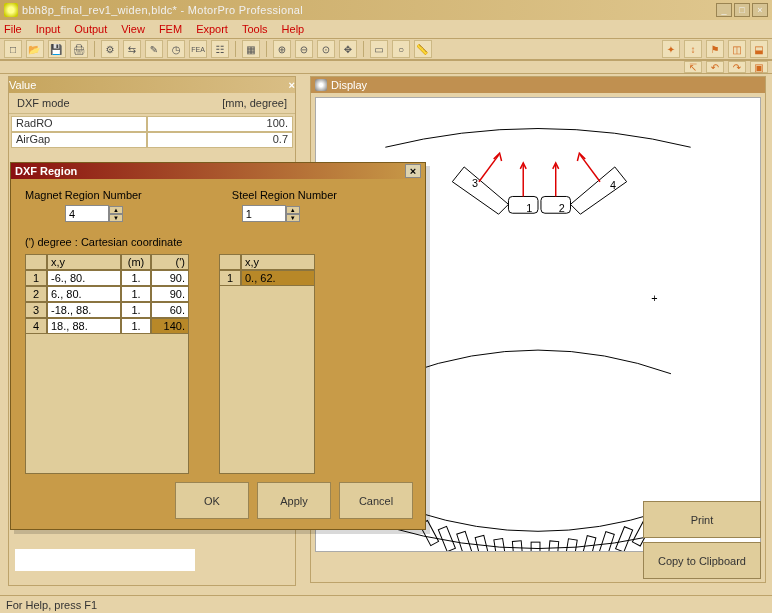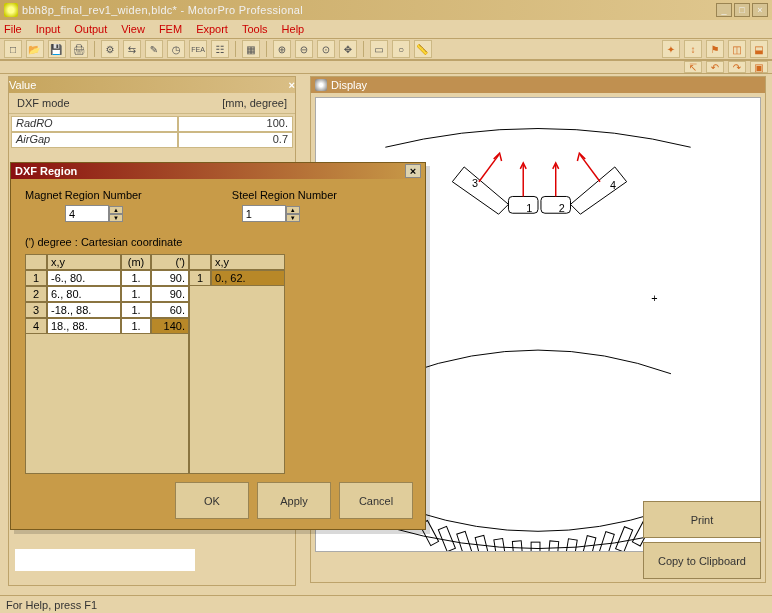--- a/index.html
+++ b/index.html
@@ -23,21 +23,21 @@
   .tbar-right { margin-left: auto; display:flex; gap:4px; }
   .tbtn.accent { color:#d2691e; }
 
   
   .valuepanel { position:absolute; left:8px; top:76px; width:288px; height:510px; border:1px solid #bda36b; background:#e6d3a8; }
   .vp-head { height:16px; background:linear-gradient(to right,#c6a55e,#d9be85); color:#fff; padding:1px 0; display:flex; align-items:center; }
   .vp-head .x { margin-left:auto; font-weight:bold; cursor:pointer; }
   .vp-sub { padding:4px 8px; display:flex; justify-content:space-between; border-bottom:1px solid #ccb884; color:#333; }
   .vp-grid { padding:2px; }
   .vp-row { display:flex; height:16px; }
-  .vp-cell-l { width:167px; border:1px solid #ccb884; padding:0 4px; background:#fff; color:#333;font-style:italic; }
+  .vp-cell-l { width:136px; border:1px solid #ccb884; padding:0 4px; background:#fff; color:#333; }
   .vp-cell-r { flex:1; border:1px solid #ccb884; padding:0 4px; background:#fff; text-align:right; color:#333; }
   .vp-tabbox { position:absolute; left:6px; bottom:14px; width:180px; height:22px; border:1px solid #fff; background:#fff; }
 
   
   .display { position:absolute; left:310px; top:76px; right:6px; bottom:30px; border:1px solid #bda36b; background:#e6d3a8; }
   .disp-head { height:16px; background:#c09050; color:#fff; display:flex; align-items:center; padding:0 4px; }
   .disp-head .logo2 { width:12px; height:12px; background:radial-gradient(circle,#fff 20%,#888 90%); margin-right:4px; border-radius:2px; }
   .canvas { position:absolute; left:4px; top:20px; right:4px; bottom:30px; background:#fff; border:1px solid #aaa; overflow:hidden; }
   .canvas svg { width:100%; height:100%; }
   .disp-btns { position:absolute; right:4px; bottom:3px; display:flex; gap:4px;flex-direction:column; }
@@ -51,21 +51,21 @@
   .dlg-title { height:16px; background:linear-gradient(to right,#8a1010,#c89b48); color:#fff; padding:0 4px; font-weight:bold; display:flex; align-items:center; }
   .dlg-title .x { margin-left:auto; width:16px; height:14px; background:#ddd3b0; color:#000; text-align:center; line-height:13px; border:1px solid #888; cursor:pointer; }
   .dlg-body { padding:10px 14px; color:#000; }
   .dlg-row1 { display:flex; gap:90px; margin-bottom:6px; }
   .spinner { display:flex; align-items:center; margin-left:40px; }
   .spinner input { width:44px; height:17px; border:1px solid #888; background:#fff; padding:0 3px; text-align:left; }
   .spinner .spbtns { display:flex; flex-direction:column; }
   .spinner .spb { width:14px; height:8px; border:1px solid #888; background:#e0cd9b; font-size:6px; line-height:6px; text-align:center; cursor:pointer; }
   .dlg-note { margin:14px 0 6px; }
 
-  .dlg-tables { display:flex; }
+  .dlg-tables { display:flex; gap:30px; }
   .dtable { }
   .dtable .dhead, .dtable .drow { display:flex; }
   .dtable .dcell { height:16px; border:1px solid #8a7440; background:#e0cd9b; padding:0 3px; display:flex; align-items:center; overflow:hidden; }
   .dtable .dcell.white { background:#fff; }
   .dtable .dcell.sel { background:#b88828; }
   .t1 .c-idx { width:22px; justify-content:center;}
   .t1 .c-xy  { width:74px; }
   .t1 .c-m   { width:30px; justify-content:center;}
   .t1 .c-ang { width:38px; justify-content:flex-end; }
   .t2 .c-idx { width:22px; justify-content:center;}

